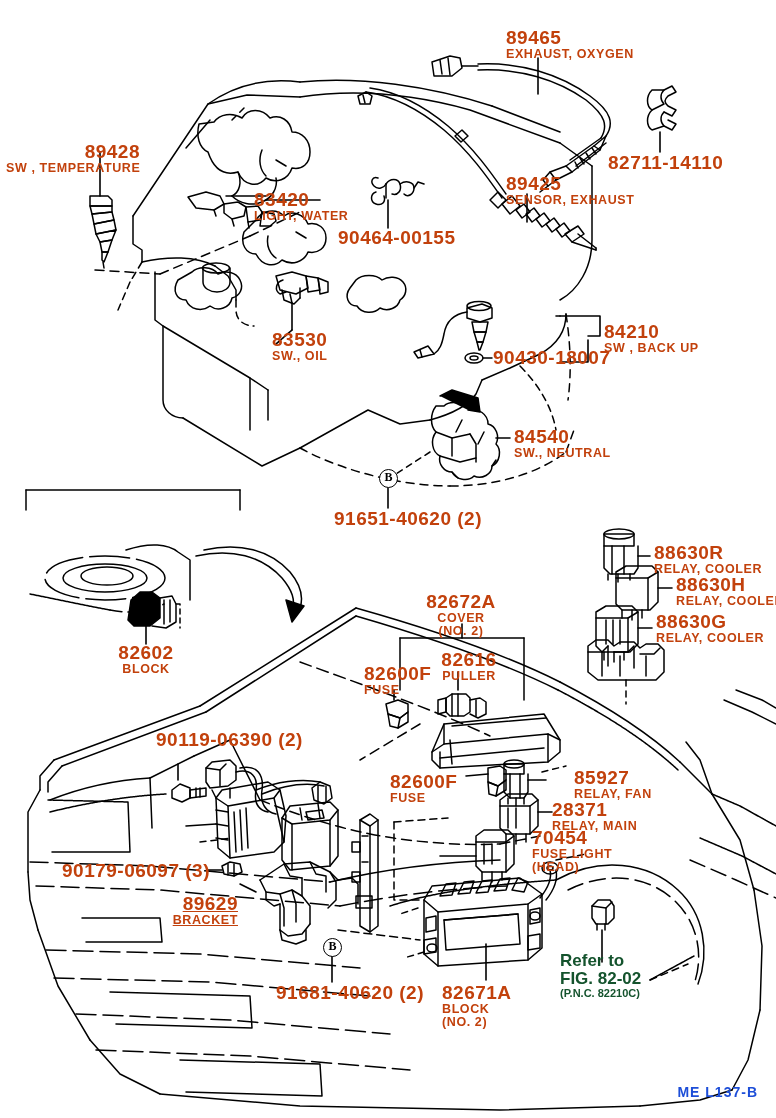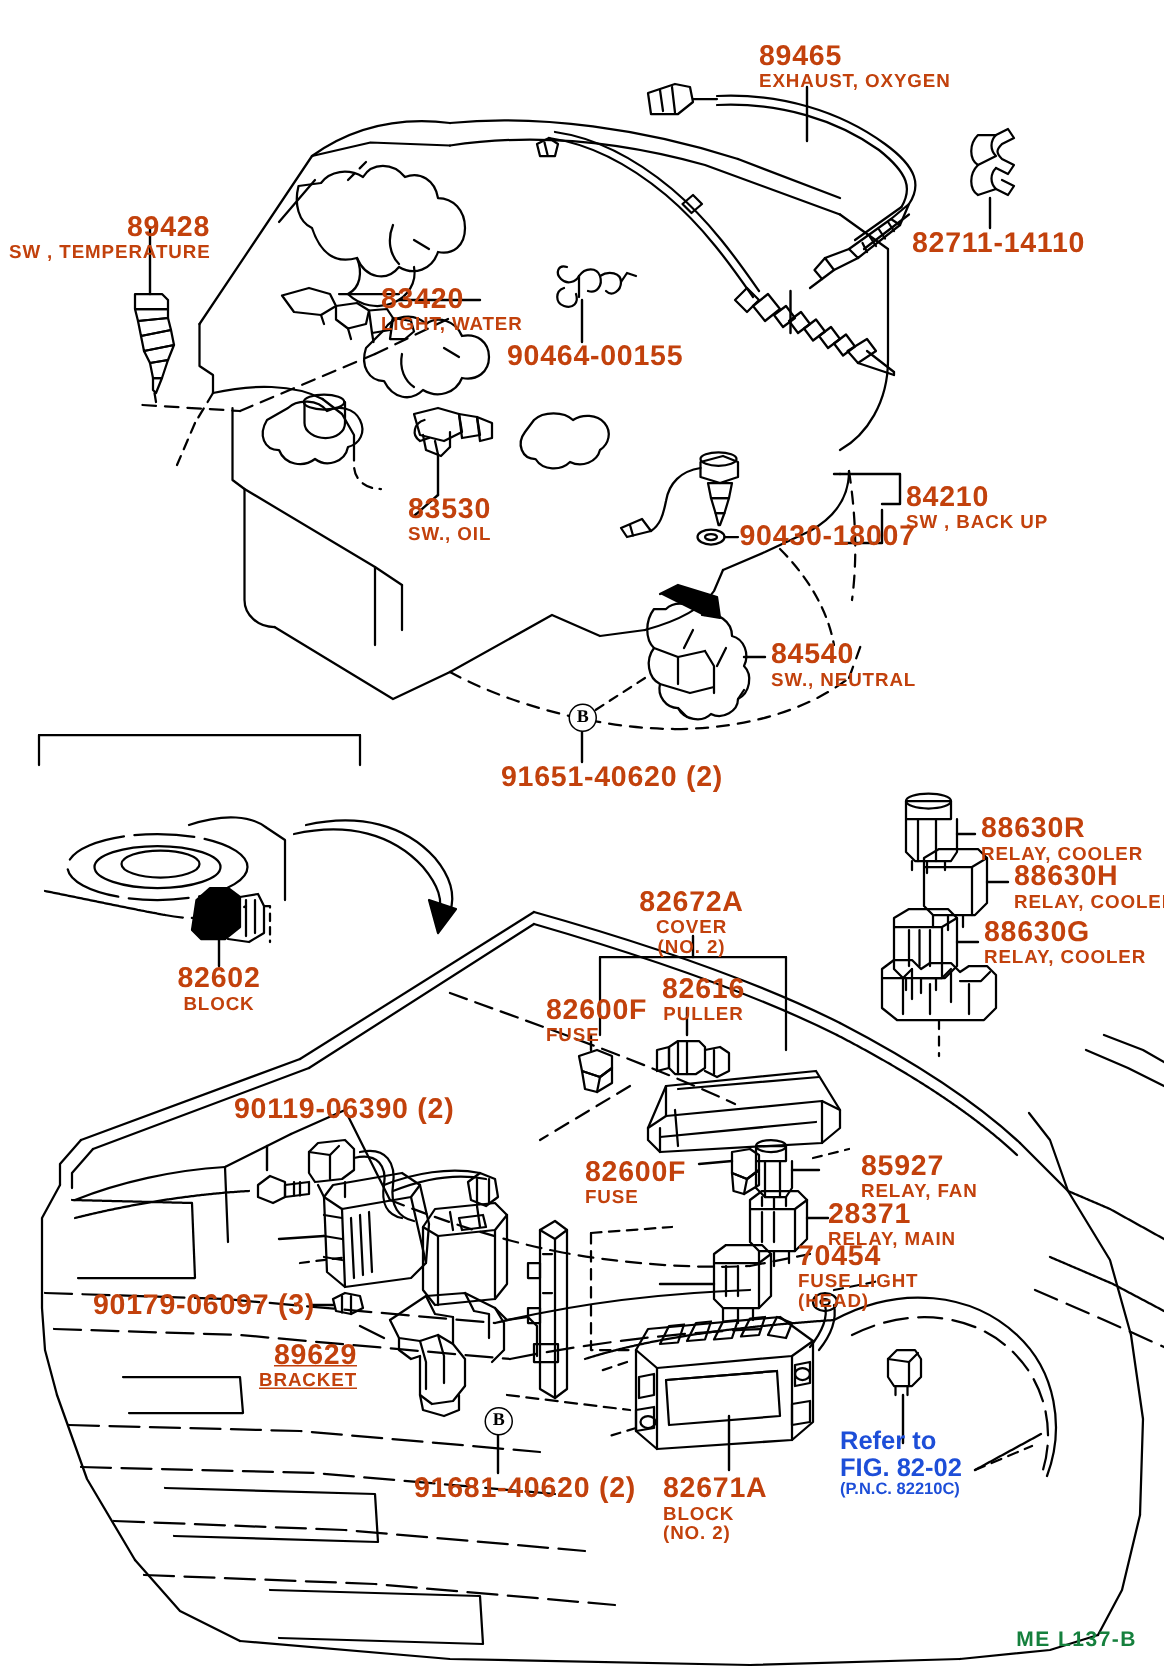--- a/index.html
+++ b/index.html
@@ -46,34 +46,34 @@
     font-weight: bold;
     letter-spacing: 0.6px;
     display: block;
     margin-top: 0px;
   }
   .c-right { text-align: right; }
   .c-center { text-align: center; }
   .refer {
     position: absolute;
     white-space: nowrap;
-    color: #1d4ed8;
+    color: #14532d;
     line-height: 1.05;
   }
   .refer .r1 { font-size: 17px; font-weight: bold; display:block; }
   .refer .r2 { font-size: 17px; font-weight: bold; display:block; }
   .refer .r3 { font-size: 11px; font-weight: bold; display:block; letter-spacing:0; }
   .figcode {
     position: absolute;
     right: 18px;
     top: 1084px;
     font-size: 14px;
     font-weight: bold;
     letter-spacing: 1px;
-    color: #15803d;
+    color: #1d4ed8;
     white-space: nowrap;
   }
   .bmark {
     position: absolute;
     width: 17px; height: 17px;
     border: 1.6px solid #000;
     border-radius: 50%;
     font-size: 12px;
     font-weight: bold;
     text-align: center;
@@ -670,20 +670,24 @@
 
   <div class="callout" style="left:338px; top:228px;">
     <span class="pnum">90464-00155</span>
   </div>
 
   <div class="callout" style="left:506px; top:28px;">
     <span class="pnum">89465</span>
     <span class="pname">EXHAUST, OXYGEN</span>
   </div>
 
+  <div class="callout" style="left:506px; top:174px;">
+    <span class="pnum">89425</span>
+    <span class="pname">SENSOR, EXHAUST</span>
+  </div>
 
   <div class="callout" style="left:608px; top:153px;">
     <span class="pnum">82711-14110</span>
   </div>
 
   <div class="callout" style="left:272px; top:330px;">
     <span class="pnum">83530</span>
     <span class="pname">SW., OIL</span>
   </div>
 

